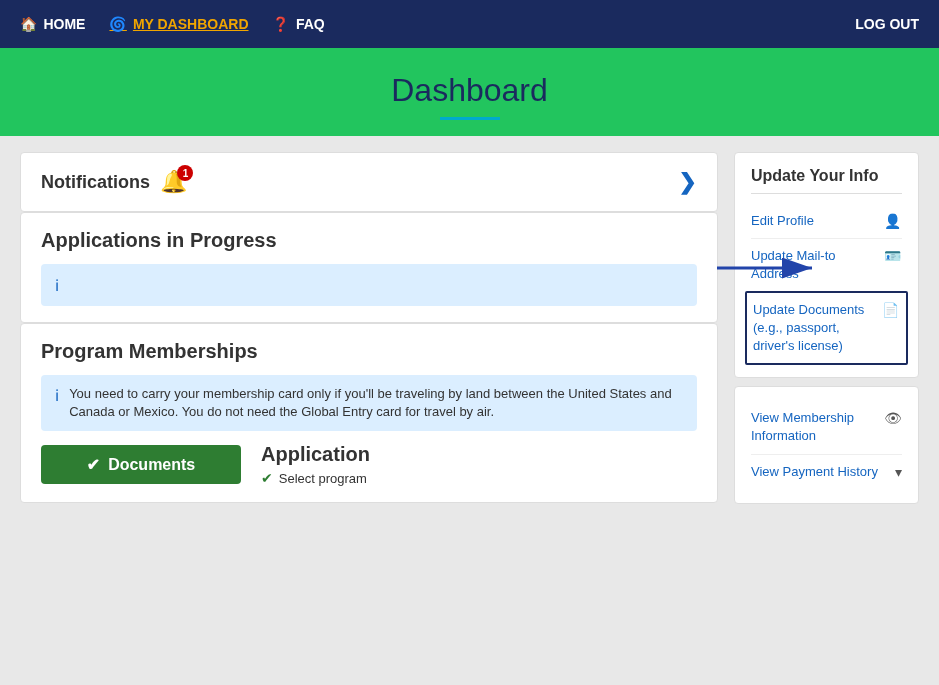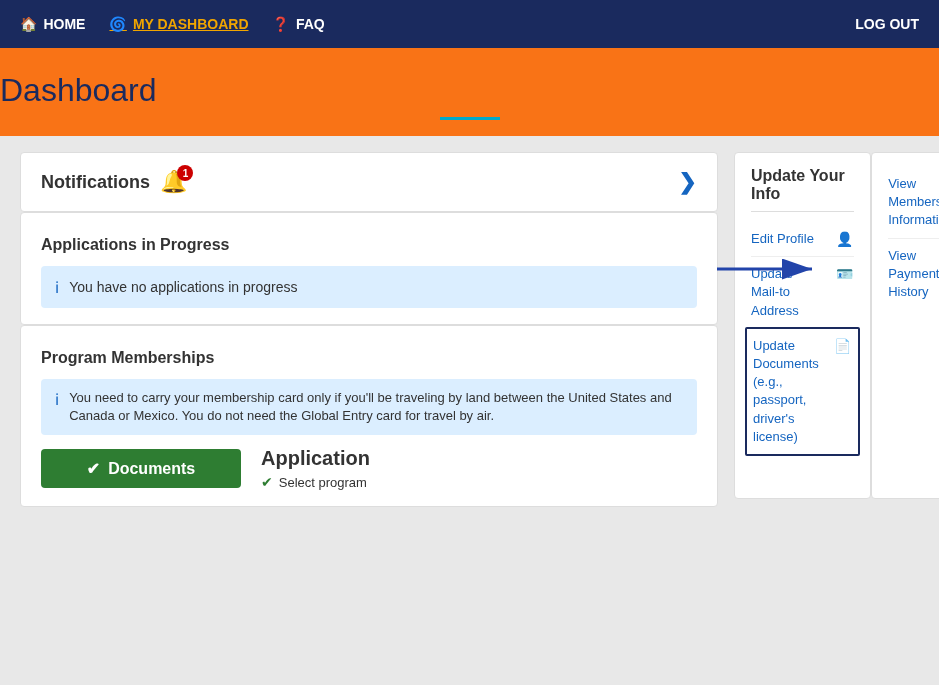--- a/index.html
+++ b/index.html
@@ -5,41 +5,41 @@
     * { box-sizing: border-box; margin: 0; padding: 0; }
     body { font-family: Arial, sans-serif; background: #e8e8e8; min-height: 685px; }
 
     
     .nav { background: #1a2a5e; display: flex; align-items: center; padding: 0 20px; height: 48px; }
     .nav-item { color: #fff; text-decoration: none; font-size: 14px; font-weight: bold; margin-right: 24px; display: flex; align-items: center; gap: 6px; cursor: pointer; }
     .nav-item.active { color: #f0a500; text-decoration: underline; }
     .nav-logout { margin-left: auto; color: #fff; font-size: 14px; font-weight: bold; cursor: pointer; }
 
     
-    .page-header { background: #f97316; padding: 24px 0 16px; }
+    .page-header { background: #22c55e; text-align: center; padding: 24px 0 16px; }
     .page-title { font-size: 32px; color: #1a2a5e; font-weight: normal; }
     .page-title-underline { width: 60px; height: 3px; background: #00aacc; margin: 8px auto 0; }
 
     
     .main-layout { display: flex; padding: 16px 20px; gap: 16px; max-width: 939px; margin: 0 auto; }
     .content-area { flex: 1; display: flex; flex-direction: column; }
-    .sidebar { width: 185px; flex-shrink: 0; display: flex; flex-direction: row; gap: 0; }
+    .sidebar { width: 185px; flex-shrink: 0; display: flex; flex-direction: column; gap: 0; }
 
     
     .card { background: #fff; border: 1px solid #ddd; border-radius: 4px; padding: 16px 20px; }
 
     
     .notifications-card { display: flex; align-items: center; justify-content: space-between; }
     .notif-left { display: flex; align-items: center; gap: 10px; font-size: 18px; font-weight: bold; color: #333; }
     .notif-bell { font-size: 22px; color: #1a2a5e; position: relative; display: inline-block; }
     .notif-badge { background: #cc0000; color: #fff; font-size: 10px; font-weight: bold; border-radius: 50%; width: 16px; height: 16px; display: flex; align-items: center; justify-content: center; position: absolute; top: -4px; right: -6px; }
     .notif-arrow { color: #1565c0; font-size: 22px; font-weight: bold; cursor: pointer; }
 
     
-    .section-title { font-size: 16px; color: #333; margin-bottom: 12px; margin-top: 7px; }
+    .section-title { font-size: 20px; color: #333; margin-bottom: 12px; }
     .info-box { background: #dbeeff; border-radius: 4px; padding: 10px 14px; display: flex; align-items: center; gap: 10px; font-size: 14px; color: #333; }
     .info-icon { color: #1565c0; font-size: 16px; flex-shrink: 0; }
 
     
     .membership-info-box { background: #dbeeff; border-radius: 4px; padding: 10px 14px; display: flex; align-items: flex-start; gap: 10px; font-size: 13px; color: #333; margin-bottom: 12px; line-height: 1.4; }
     .approved-btn { background: #2e7d32; color: #fff; border: none; border-radius: 4px; padding: 10px 20px; font-size: 16px; font-weight: bold; display: flex; align-items: center; gap: 8px; cursor: pointer; width: 200px; justify-content: center; }
     .approved-check { color: #fff; font-size: 16px; }
 
     .application-label { font-size: 20px; font-weight: bold; color: #333; margin-bottom: 4px; }
     .application-sub { display: flex; align-items: center; gap: 6px; font-size: 13px; color: #333; }
@@ -93,21 +93,20 @@
           <span class="notif-badge">1</span>
         </span>
       </div>
       <span class="notif-arrow">❯</span>
     </div>
 
     <div class="card" style="position:relative;">
       <h2 class="section-title">Applications in Progress</h2>
       <div class="info-box">
         <span class="info-icon">ℹ</span>
-        <span>You have no applications in progress</span>
       </div>
 
       <svg style="position:absolute; right:-110px; top:50%; transform:translateY(-50%); width:110px; height:40px; overflow:visible;">
         <defs>
           <marker id="arrowhead" markerWidth="10" markerHeight="7" refX="10" refY="3.5" orient="auto">
             <polygon points="0 0, 10 3.5, 0 7" fill="#2244aa"></polygon>
           </marker>
         </defs>
         <line x1="0" y1="20" x2="95" y2="20" stroke="#2244aa" stroke-width="3" marker-end="url(#arrowhead)"></line>
       </svg>

